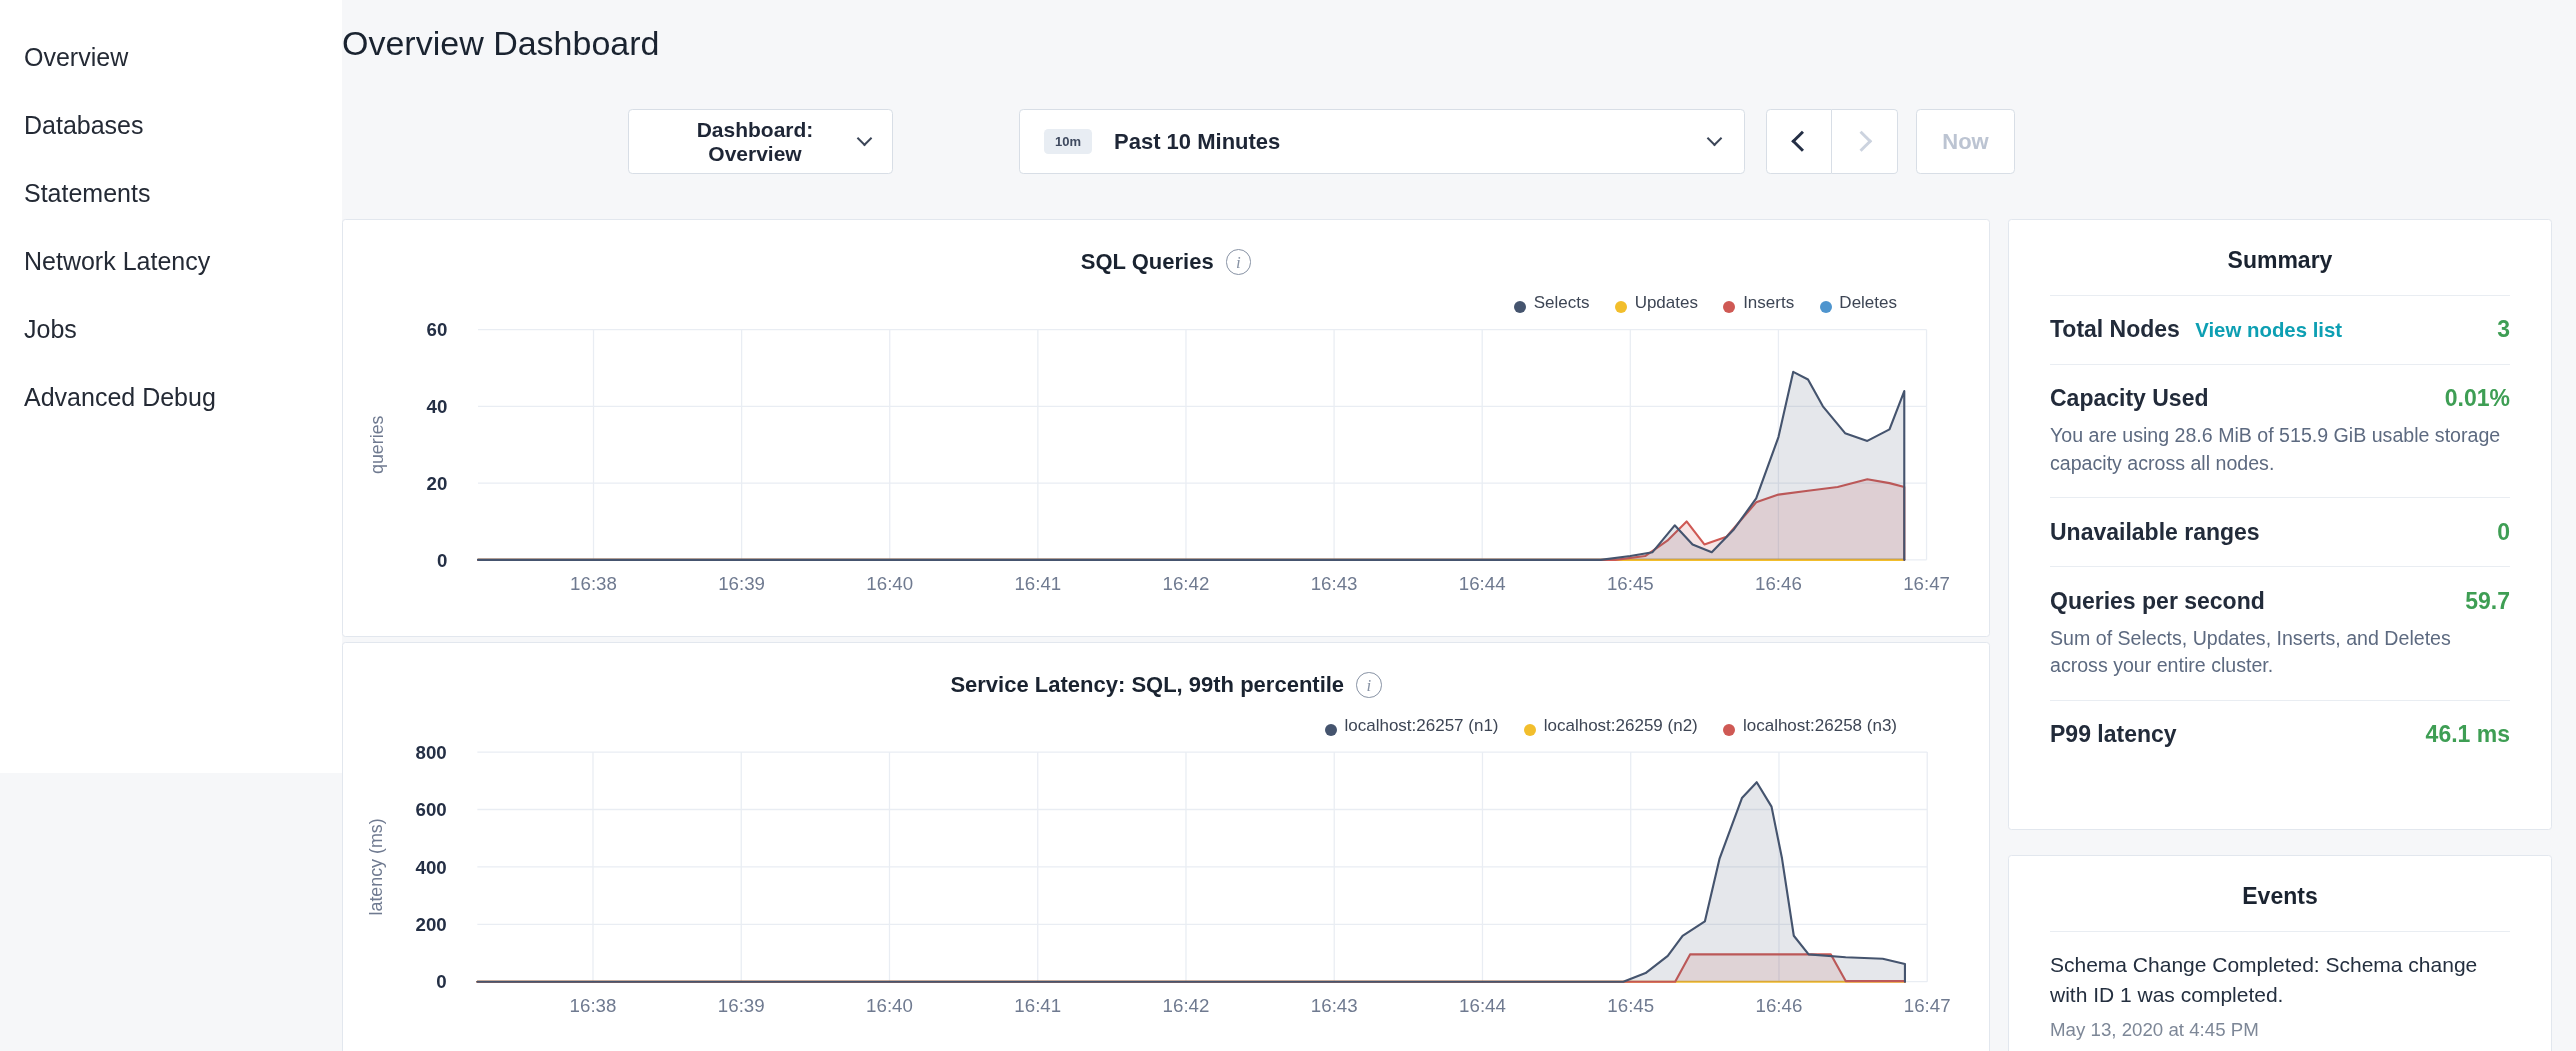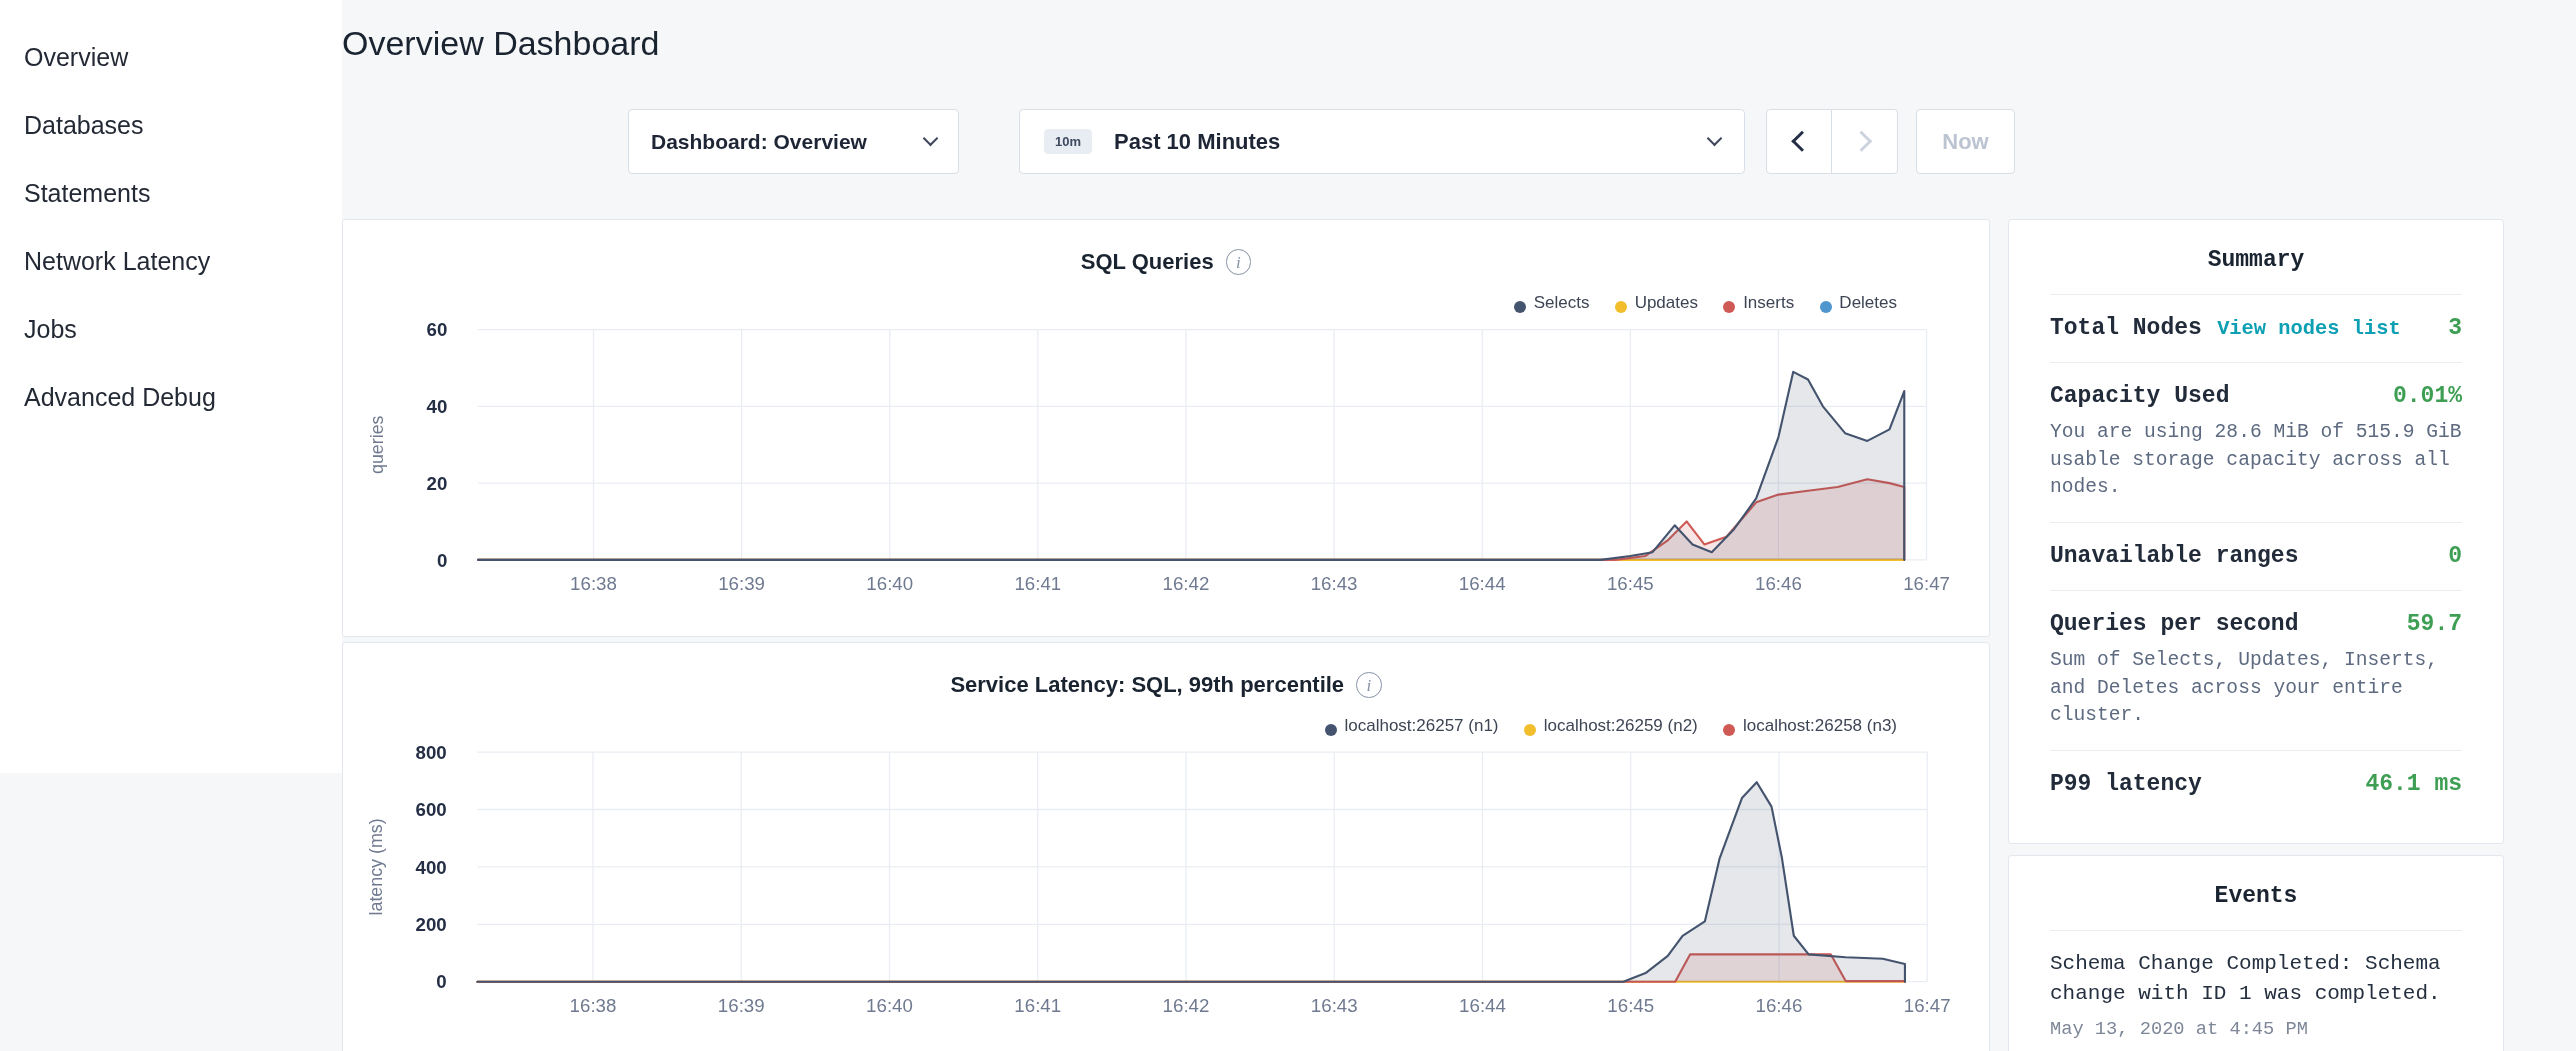--- a/index.html
+++ b/index.html
@@ -14,21 +14,21 @@
 
   
   .main { position:absolute; left:342px; top:0; width:1650px; height:1051px; }
   .page-title { position:absolute; top:24px; left:0; font-size:34px; font-weight:400; color:#1a2330; }
 
   .controls { position:absolute; top:109px; left:0; width:1650px; height:65px; }
   .dropdown, .time-picker, .pager, .now-btn { position:absolute; top:0; height:65px; background:#fff;
       border:0.9px solid #d8dee6; border-radius:4.3px; display:flex; align-items:center; }
   .dropdown { padding:0 22px; font-size:21px; font-weight:600; color:#1e2636; justify-content:space-between; cursor:pointer; }
   .dd-graph { left:0; width:245px; }
-  .dd-dash  { left:286px; width:331px; }
+  .dd-dash  { left:286px; width:265px; }
   .caret { width:11px; height:11px; border-right:2.6px solid #3c4658; border-bottom:2.6px solid #3c4658;
            transform:rotate(45deg); margin-top:-6.8px; flex:0 0 auto; }
   .time-picker { left:677px; width:726px; padding:0 24px; cursor:pointer; }
   .time-badge { background:#e8edf3; border-radius:4.3px; padding:5.1px 11px; font-size:13px; font-weight:700; color:#3f4a5f; }
   .time-label { font-size:22px; font-weight:700; color:#1e2636; margin-left:22px; }
   .time-picker .caret { margin-left:auto; }
   .pager { left:1424px; width:134px; padding:0; border:none; background:none; }
   .pager button { width:66px; height:65px; background:#fff; border:0.9px solid #d8dee6; display:flex;
                   align-items:center; justify-content:center; cursor:pointer; }
   .pager button:first-child { border-radius:4.3px 0 0 4.3px; }
@@ -49,22 +49,22 @@
   .info-icon { width:25.5px; height:25.5px; border:1.7px solid #8792a4; border-radius:50%; display:inline-flex;
                align-items:center; justify-content:center; color:#8792a4; cursor:pointer; }
   .info-icon::after { content:"i"; font-family:"Liberation Serif", serif; font-size:17px; font-style:italic; line-height:1; }
   .legend { position:absolute; top:73px; right:92px; display:flex; gap:25.5px; align-items:center; }
   .legend-item { display:flex; align-items:flex-end; gap:7.7px; cursor:pointer; }
   .legend-dot { width:12px; height:12px; border-radius:50%; display:inline-block; }
   .legend-item span { font-size:17px; color:#3d4554; }
   .chart-card svg { position:absolute; left:0; top:0; }
 
   
-  .panel { position:absolute; left:2008px; width:496px; background:#fff; border:0.9px solid #e2e7ee;
-           border-radius:3.4px; padding:24px 41px 25.5px;font-family:Liberation Mono, monospace; }
+  .panel { position:absolute; left:2008px; width:544px; background:#fff; border:0.9px solid #e2e7ee;
+           border-radius:3.4px; padding:24px 41px 25.5px; }
   .panel-summary { top:219px; min-height:611px; }
   .panel-events  { top:855px; height:255px; }
   .panel h3 { text-align:center; font-size:23px; font-weight:700; color:#1a2330; margin:3.4px 0 20.4px; }
   .srow { border-top:1.7px solid #e9edf2; padding:20.4px 0; }
   .srow-top { display:flex; align-items:baseline; }
   .slabel { font-size:23px; font-weight:700; color:#222b3a; }
   .slink  { font-size:20.4px; font-weight:600; color:#0d9fb3; margin-left:15.3px; text-decoration:none; cursor:pointer; }
   .svalue { margin-left:auto; font-size:23px; font-weight:700; color:#3e9e54; white-space:nowrap; }
   .sdesc  { margin-top:10.2px; font-size:19.6px; color:#5d6a80; line-height:1.4; }
   .event-list { border-top:1.7px solid #e9edf2; padding-top:18.7px; }

